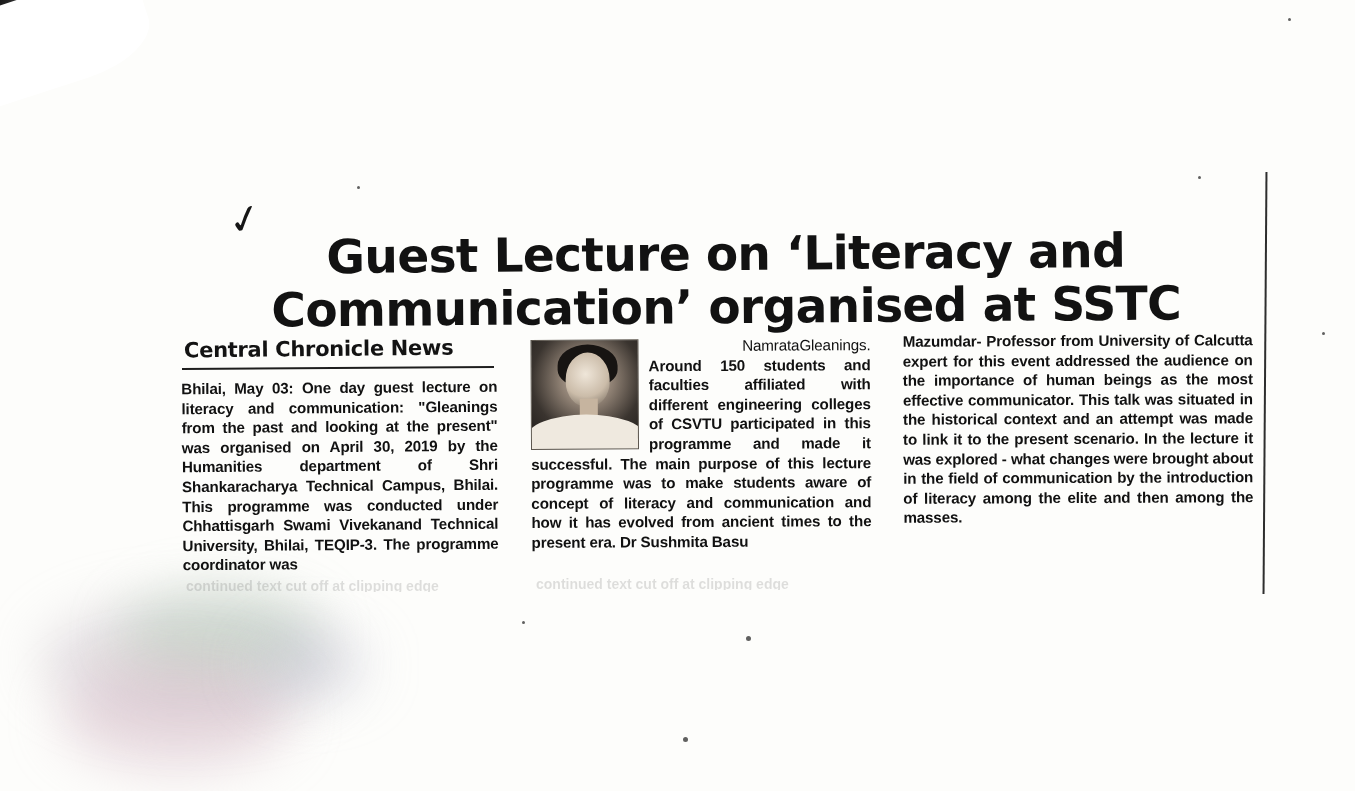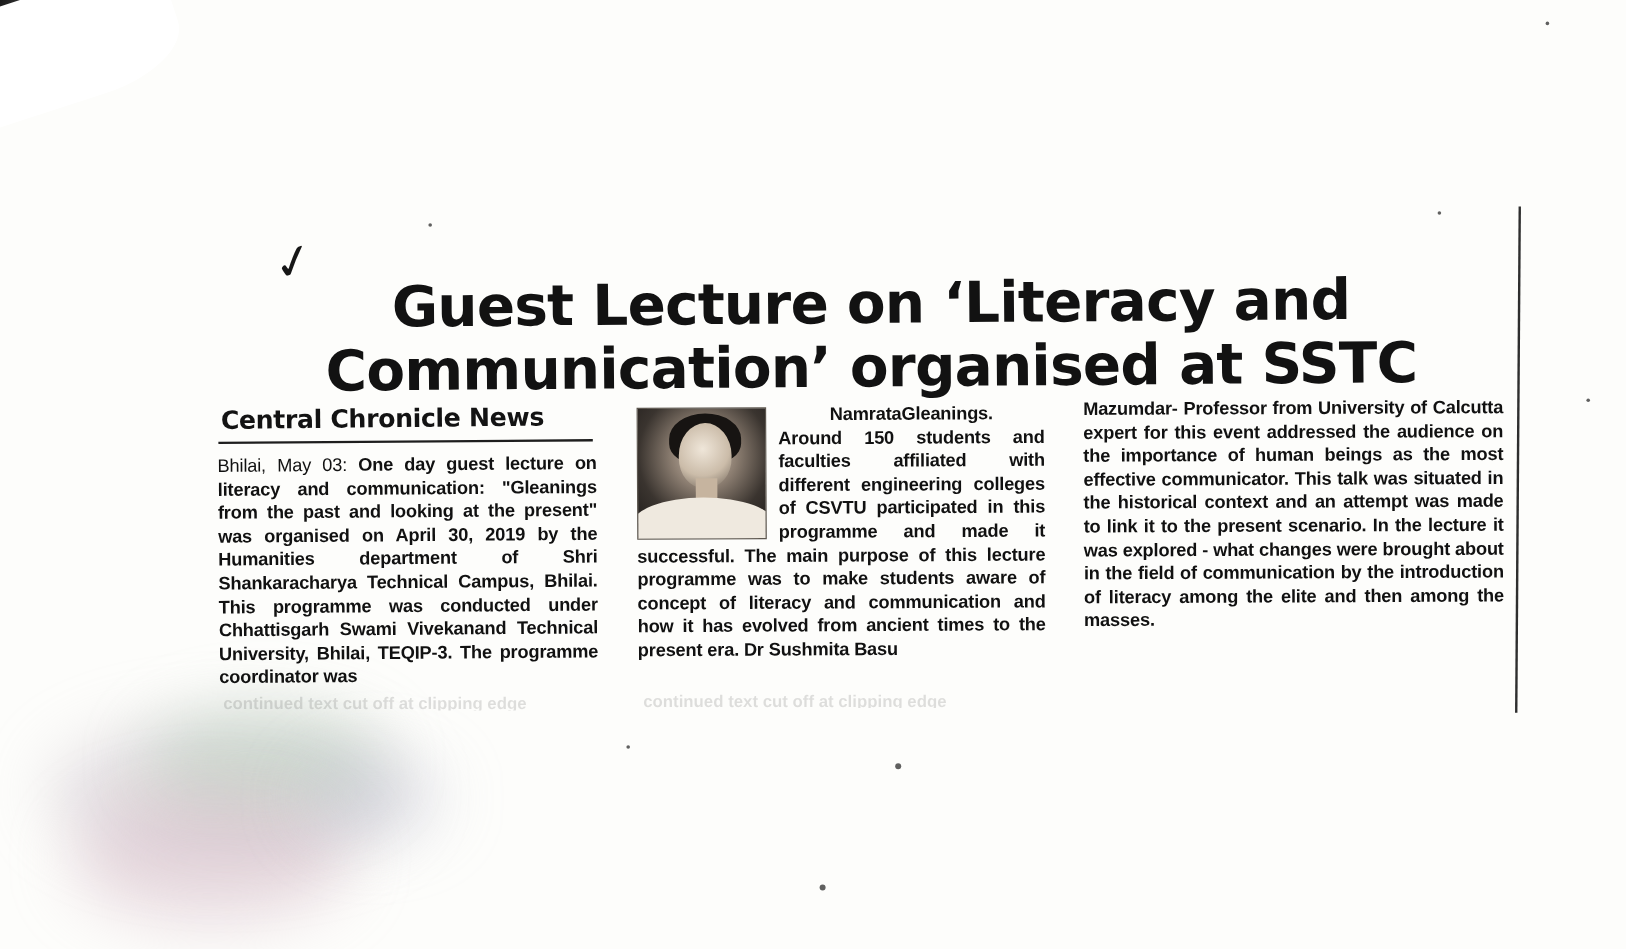--- a/index.html
+++ b/index.html
@@ -117,21 +117,21 @@
     color: #111111;
     text-align: justify;
     font-weight: 600;
     letter-spacing: -0.15px;
   }
   .col p { margin: 0; }
   .col-1 { left: 182px; top: 378px; width: 316px; transform: rotate(-0.45deg); }
   .col-2 { left: 531px; top: 336px; width: 340px; transform: rotate(-0.3deg); }
   .col-3 { left: 903px; top: 331px; width: 350px; transform: rotate(-0.25deg); }
 
-  .dateline { font-weight: normal; margin-top: 45px; }
+  .dateline { font-weight: bold; margin-top: 45px; }
 
   
   .photo {
     float: left;
     width: 106px;
     height: 108px;
     margin: 3px 10px 2px 0;
     background:
       radial-gradient(circle at 52% 36%, #cdbfb2 0%, #8d7f72 30%, #3a342f 62%, #1a1715 100%),
       linear-gradient(#2a2724, #2a2724);
@@ -162,22 +162,22 @@
   }
   .photo .neck {
     position: absolute;
     left: 48px; top: 58px;
     width: 18px; height: 22px;
     background: #c6b49f;
   }
 
   .namerow {
     display: flex;
-    justify-content: center;
-    font-weight: 700;
+    justify-content: flex-end;
+    font-weight: 400;
   }
 
   
   .faded-tail {
     position: absolute;
     left: 186px;
     top: 578px;
     width: 300px;
     height: 14px;
     opacity: 0.13;

